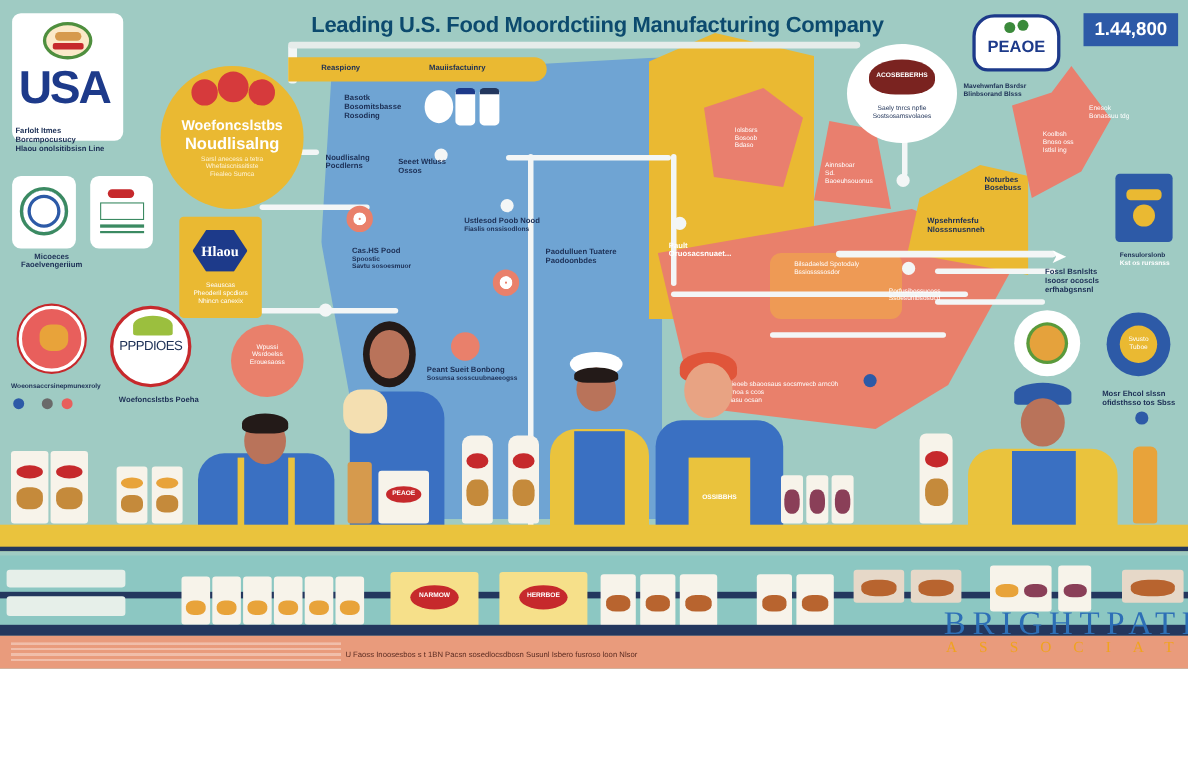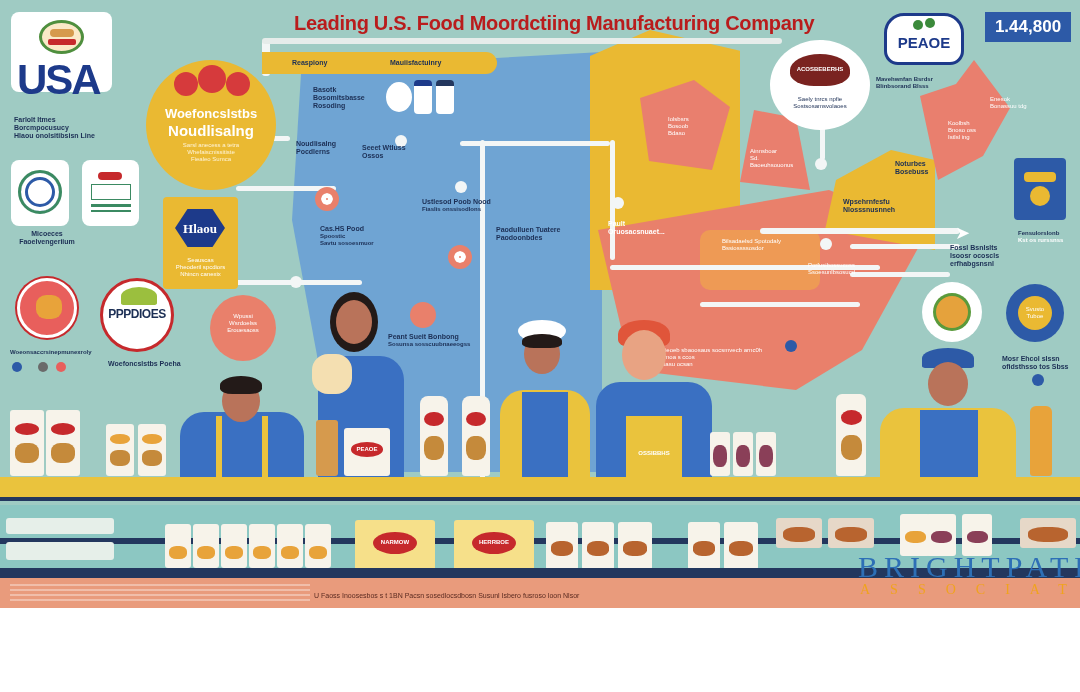--- a/index.html
+++ b/index.html
@@ -1,19 +1,19 @@
 <!DOCTYPE html>
 <html><head>
 <meta charset="utf-8">
 <style>
   * { box-sizing: border-box; margin: 0; padding: 0; }
   body { width: 1080px; height: 692px; background: #ffffff; font-family: "Liberation Sans", sans-serif; overflow: hidden; position: relative; }
   .canvas { position: absolute; left: 0; top: 0; width: 1080px; height: 608px; background: #9fcbc3; overflow: hidden; }
   .abs { position: absolute; }
-  .title { left: 294px; top: 12px; font-size: 20px; font-weight: bold; color: #b91c1c; letter-spacing: -0.3px; white-space: nowrap; }
+  .title { left: 283px; top: 12px; font-size: 20px; font-weight: bold; color: #0c4a6e; letter-spacing: -0.3px; white-space: nowrap; }
   .title-rule { left: 262px; top: 38px; width: 520px; height: 6px; background: #e6ecea; border-radius: 3px; }
   .counter { left: 985px; top: 12px; width: 86px; height: 30px; background: #2d5aa7; color: #fff; font-size: 17px; font-weight: bold; text-align: center; line-height: 30px; }
   .card { background: #fff; border-radius: 8px; }
   .small { font-size: 7px; font-weight: bold; color: #1c2f55; line-height: 8px; }
   .tiny { font-size: 6px; color: #1c2f55; line-height: 7px; }
   .blue-map { left: 292px; top: 52px; width: 310px; height: 420px; background: #6fa4d3; clip-path: polygon(3% 4%, 100% 0, 100% 100%, 30% 100%, 10% 80%, 0 40%); }
   .yellow-map { left: 590px; top: 30px; width: 150px; height: 260px; background: #eab932; clip-path: polygon(0 10%, 40% 0, 100% 8%, 100% 100%, 0 100%); }
   .salmon-map1 { left: 640px; top: 80px; width: 90px; height: 90px; background: #e97f6e; clip-path: polygon(0 20%, 60% 0, 100% 30%, 80% 100%, 10% 90%); }
   .salmon-map2 { left: 740px; top: 110px; width: 70px; height: 80px; background: #e97f6e; clip-path: polygon(20% 0, 80% 10%, 100% 100%, 0 90%); }
   .salmon-map3 { left: 598px; top: 190px; width: 330px; height: 200px; background: #e9806b; clip-path: polygon(0 20%, 70% 0, 100% 20%, 80% 80%, 60% 100%, 10% 90%); }
@@ -85,21 +85,21 @@
 
   <div class="abs title">Leading U.S. Food Moordctiing Manufacturing Company</div>
   <div class="abs title-rule"></div>
   <div class="abs counter">1.44,800</div>
 
   <div class="abs banner">
     <span class="abs small" style="left:30px;top:7px;">Reaspiony</span>
     <span class="abs small" style="left:128px;top:7px;">Mauiisfactuinry</span>
   </div>
 
-  <div class="abs card" style="left:11px;top:12px;width:101px;height:80px;padding-left:24px;">
+  <div class="abs card" style="left:11px;top:12px;width:101px;height:116px;padding-left:24px;">
     <div class="abs" style="left:28px;top:8px;width:45px;height:34px;border-radius:50%;border:3px solid #4f8f3e;background:#fbe9c8;">
       <div class="abs" style="left:8px;top:6px;width:24px;height:8px;border-radius:4px;background:#d69a4d;"></div>
       <div class="abs" style="left:6px;top:16px;width:28px;height:6px;border-radius:2px;background:#c6292c;"></div>
     </div>
     <div class="abs" style="left:6px;top:44px;font-size:42px;font-weight:bold;color:#1d3a8a;letter-spacing:-2px;">USA</div>
   </div>
   <div class="abs small" style="left:14px;top:116px;">
     <div>Farlolt Itmes</div>
     <div>Borcmpocusucy</div>
     <div>Hlaou onolsitibsisn Line</div>
@@ -145,21 +145,21 @@
   <div class="abs" style="left:17px;top:278px;width:60px;height:60px;border-radius:50%;background:#e85f5c;border:3px solid #fff;box-shadow:0 0 0 2px #c6292c;">
     <div class="abs" style="left:16px;top:14px;width:26px;height:24px;border-radius:40%;background:#e8a33a;"></div>
   </div>
   <div class="abs small" style="left:10px;top:348px;font-size:6px;">Woeonsaccrsinepmunexroly</div>
   <div class="abs" style="left:12px;top:362px;width:10px;height:10px;border-radius:50%;background:#2d5aa7;"></div>
   <div class="abs" style="left:38px;top:362px;width:10px;height:10px;border-radius:50%;background:#6a6a6a;"></div>
   <div class="abs" style="left:56px;top:362px;width:10px;height:10px;border-radius:50%;background:#e85f5c;"></div>
 
   <div class="abs" style="left:100px;top:278px;width:74px;height:74px;border-radius:50%;background:#fff;border:3px solid #c6292c;">
     <div class="abs" style="left:18px;top:6px;width:36px;height:18px;border-radius:50% 50% 10% 10%;background:#9bbf3e;"></div>
-    <div class="abs" style="left:0;top:26px;width:68px;text-align:center;font-size:12px;font-weight:bold;color:#1c2f55;letter-spacing:-0.5px;">PPPDIOES</div>
+    <div class="abs" style="left:0;top:26px;width:68px;text-align:center;font-size:12px;font-weight:normal;color:#1c2f55;letter-spacing:-0.5px;">PPPDIOES</div>
   </div>
   <div class="abs small" style="left:108px;top:360px;">Woefoncslstbs Poeha</div>
 
   <div class="abs" style="left:210px;top:295px;width:66px;height:66px;border-radius:50%;background:#e9806b;">
     <div class="abs tiny" style="left:0;top:18px;width:66px;text-align:center;color:#fff;">
       <div>Wpussi</div>
       <div>Wsrdoelss</div>
       <div>Erouesaoss</div>
     </div>
   </div>

